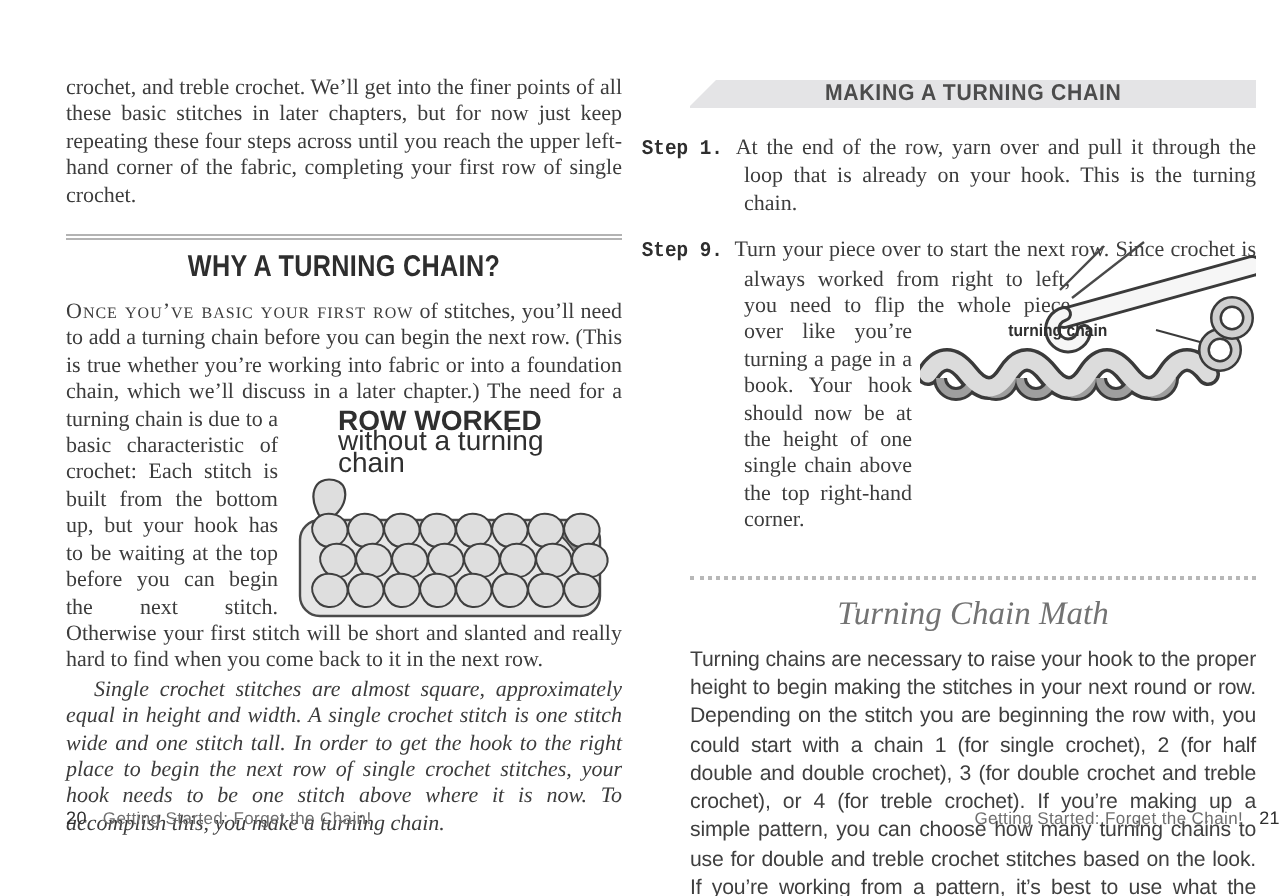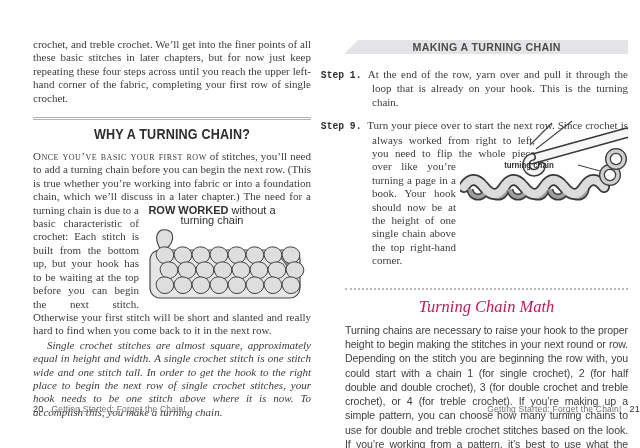--- a/index.html
+++ b/index.html
@@ -14,22 +14,22 @@
             color:#3c3c3c; text-align:justify; }
 
   
   .rule-double { height:3px; border-top:1px solid #b3b3b3; border-bottom:1px solid #b3b3b3; margin-top:12px; }
   h2.why { margin:6px 0 8px; text-align:center; font-family:"Liberation Sans", sans-serif;
            font-weight:bold; font-size:15px; line-height:16px; color:#2e2e2e;
            transform:scaleX(.84); letter-spacing:.2px; }
   .smallcaps { font-variant:small-caps; letter-spacing:.5px; }
 
   .fig-left { float:right; width:164px; height:100px; margin:1px 0 2px 8px; position:relative; }
-  .fig-left .cap { display:block; width:130px; font-family:"Liberation Sans", sans-serif;
-                   font-size:11px; line-height:10.5px; color:#2f2f2f; text-align:center; }
+  .fig-left .cap { display:block; margin-left:22px; width:130px; font-family:"Liberation Sans", sans-serif;
+                   font-size:14px; line-height:10.5px; color:#2f2f2f; text-align:left; }
   .cap-bold { font-weight:bold; }
   .fig-left svg { display:block; margin-top:2px; }
 
   p.indent { text-indent:14px; margin-top:1px;font-style:italic; }
 
   
   .banner { height:14px; background:#e4e4e6; display:flex; align-items:center; justify-content:center;
             clip-path:polygon(0 13px, 13px 0, 100% 0, 100% 100%, 0 100%); margin-bottom:14px; }
   .banner span { display:inline-block; font-family:"Liberation Sans", sans-serif; font-weight:bold;
                  font-size:11.5px; color:#4c4c4c; letter-spacing:.4px; transform:scaleX(.92); }
@@ -38,21 +38,21 @@
   .step-label { display:inline-block; font-family:Liberation Mono, monospace; font-weight:bold;
                 font-size:10.5px; color:#2e2e2e; transform:scaleX(.92); margin-right:2px; }
 
   .fig-right { float:right; width:168px; height:132px; margin-left:4px; position:relative; text-indent:0;
                shape-outside:polygon(46% 0%, 100% 0%, 100% 100%, 0% 100%, 0% 40%, 46% 40%); }
   .tc-label { position:absolute; left:42px; top:40px; font-family:"Liberation Sans", sans-serif;
               font-weight:bold; font-size:8.5px; color:#2f2f2f; white-space:nowrap; transform:scaleX(.92); }
 
   .rule-dotted { border-top:2px dotted #b8b8b8; margin:10px 0 7px; }
   h3.math { text-align:center; font-family:"Liberation Serif", serif; font-style:italic;
-            font-weight:normal; font-size:16.5px; color:#be185d; margin:0 0 6px; }
+            font-weight:normal; font-size:16.5px; color:#737373; margin:0 0 6px; }
   p.sansbody { font-family:"Liberation Sans", sans-serif; font-size:10.6px; line-height:14.3px;
                color:#3f3f3f; text-align:justify; letter-spacing:-0.1px; }
 
   
   .footer { position:absolute; top:404px; font-family:"Liberation Sans", sans-serif;
             font-size:8.5px; color:#6e6e6e; letter-spacing:.2px; }
   .footer-left  { left:33px; }
   .footer-right { right:0; }
   .pg { font-weight:normal; color:#2e2e2e; font-size:9px; }
   .footer-left .pg { margin-right:8px; }

